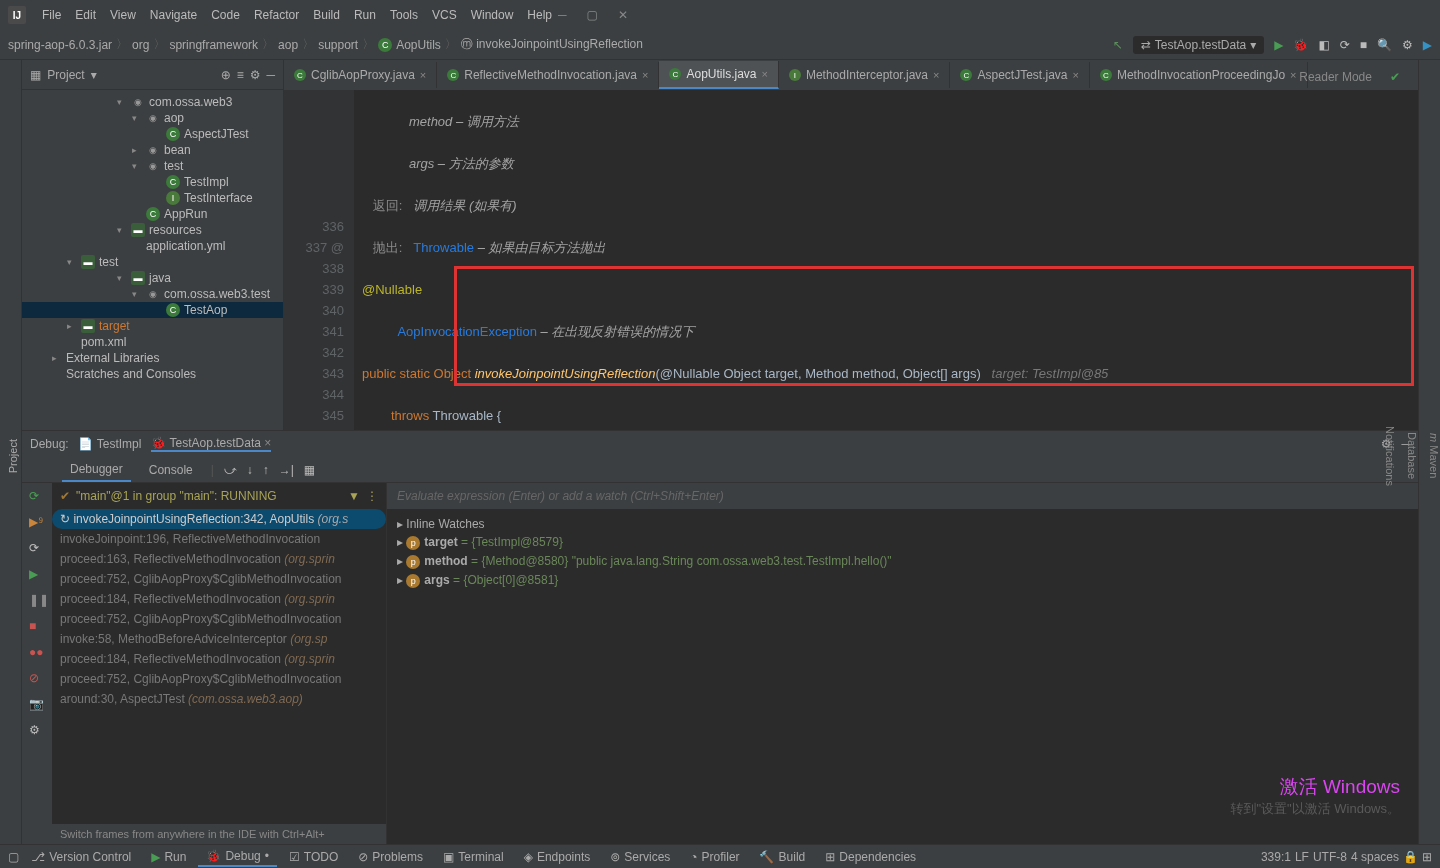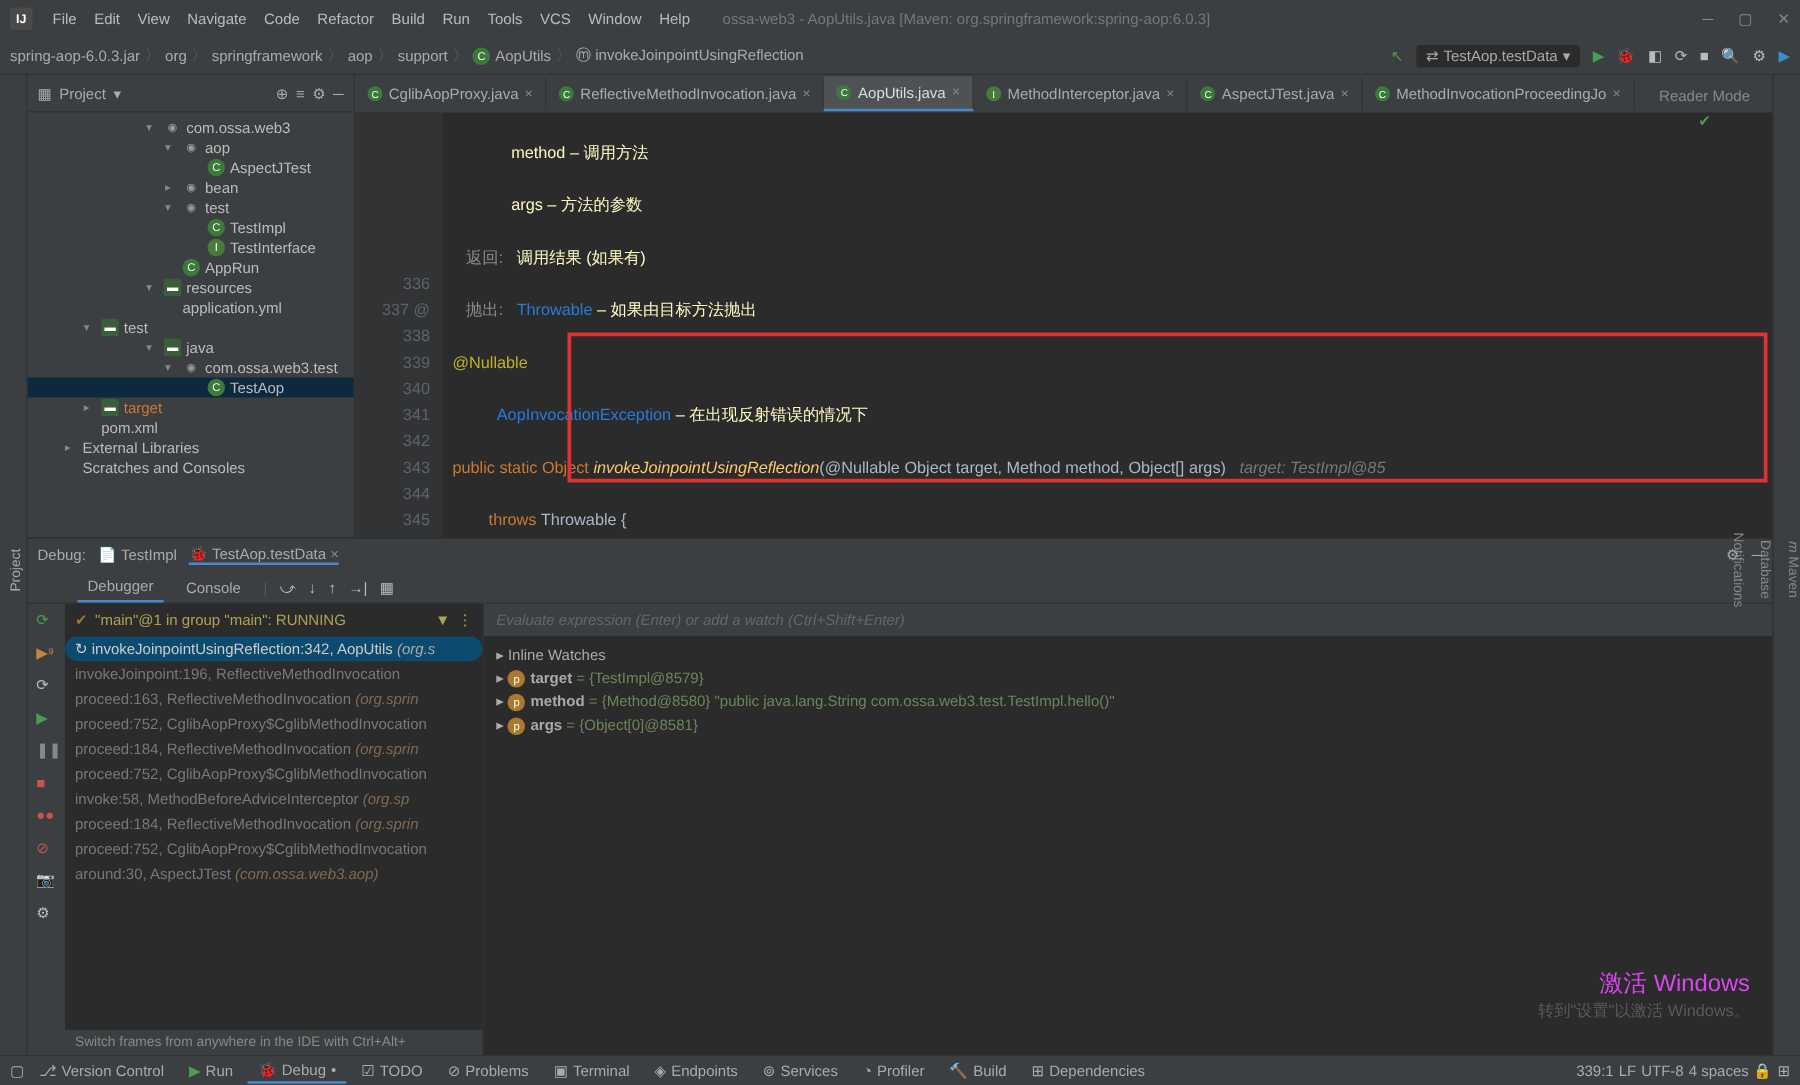--- a/index.html
+++ b/index.html
@@ -37,32 +37,32 @@
 .ic-iface { background:#4a7a3b; border-radius:50%; color:#fff; }
 .depth1{padding-left:95px}.depth2{padding-left:110px}.depth3{padding-left:130px}
 .depth0{padding-left:30px}.depthR{padding-left:45px}.depthR3{padding-left:95px}.depthR4{padding-left:110px}.depthR5{padding-left:130px}
 .editor-area { flex:1; display:flex; flex-direction:column; background:#2b2b2b; }
 .tabs { height:30px; display:flex; align-items:center; background:#3c3f41; overflow:hidden; }
 .tab { padding:6px 10px; display:flex; align-items:center; gap:5px; color:#aaa; border-right:1px solid #323232; cursor:pointer; }
 .tab.active { background:#4e5254; color:#ddd; border-bottom:2px solid #4a88c7; }
 .tab .close { color:#888; font-size:11px; }
 .tab .classico { width:12px; height:12px; background:#3b7a3b; border-radius:50%; font-size:8px; color:#fff; display:flex; align-items:center; justify-content:center; }
 .tab .ifaceico { background:#4a7a3b; }
-.reader-mode { position:absolute; right:40px; top:70px; color:#888; font-size:12px; display:flex; align-items:center; gap:6px;flex-direction:column; }
+.reader-mode { position:absolute; right:40px; top:70px; color:#888; font-size:12px; display:flex; align-items:center; gap:18px; }
 .editor { flex:1; display:flex; font-family:Consolas,monospace; font-size:13px; position:relative; overflow:hidden; }
 .gutter { width:70px; background:#313335; color:#606366; text-align:right; padding-right:10px; line-height:21px; padding-top:0; }
 .gutter div { height:21px; }
 .code { flex:1; line-height:21px; white-space:pre; color:#a9b7c6; position:relative; }
 .code .line { height:21px; padding-left:8px; }
 .kw { color:#cc7832; }
 .ann { color:#bbb529; }
 .fn { color:#ffc66d; font-style:italic; }
 .param-hint { color:#787878; font-style:italic; }
 .doc-tag { color:#8a8a8a; }
-.doc-val { color:#fef9c3; }
+.doc-val { color:#a3a3a3; font-style:italic; }
 .doc-link { color:#287bde; }
 .redbox { position:absolute; border:3px solid #d33; pointer-events:none; }
 .debug-panel { flex:1; background:#2b2b2b; border-top:1px solid #323232; display:flex; flex-direction:column; }
 .debug-header { height:26px; background:#3c3f41; display:flex; align-items:center; padding:0 8px; gap:10px; color:#aaa; }
 .debug-header .spacer { flex:1; }
 .debug-tabbar { height:26px; background:#3c3f41; display:flex; align-items:center; padding-left:40px; gap:10px; border-bottom:1px solid #323232; }
 .dbgtab { padding:4px 8px; color:#aaa; }
 .dbgtab.active { border-bottom:2px solid #4a88c7; }
 .debug-body { flex:1; display:flex; }
 .debug-toolbar { width:30px; background:#3c3f41; display:flex; flex-direction:column; align-items:center; padding-top:6px; gap:10px; }
@@ -102,21 +102,20 @@
     <span>Navigate</span>
     <span>Code</span>
     <span>Refactor</span>
     <span>Build</span>
     <span>Run</span>
     <span>Tools</span>
     <span>VCS</span>
     <span>Window</span>
     <span>Help</span>
   </div>
-  <div class="title">ossa-web3 - AopUtils.java [Maven: org.springframework:spring-aop:6.0.3]</div>
   <div class="winbtns">
     <span>─</span>
     <span>▢</span>
     <span>✕</span>
   </div>
 </div>
 
 <div class="navbar">
   <div class="crumbs">
     <span>spring-aop-6.0.3.jar</span>

